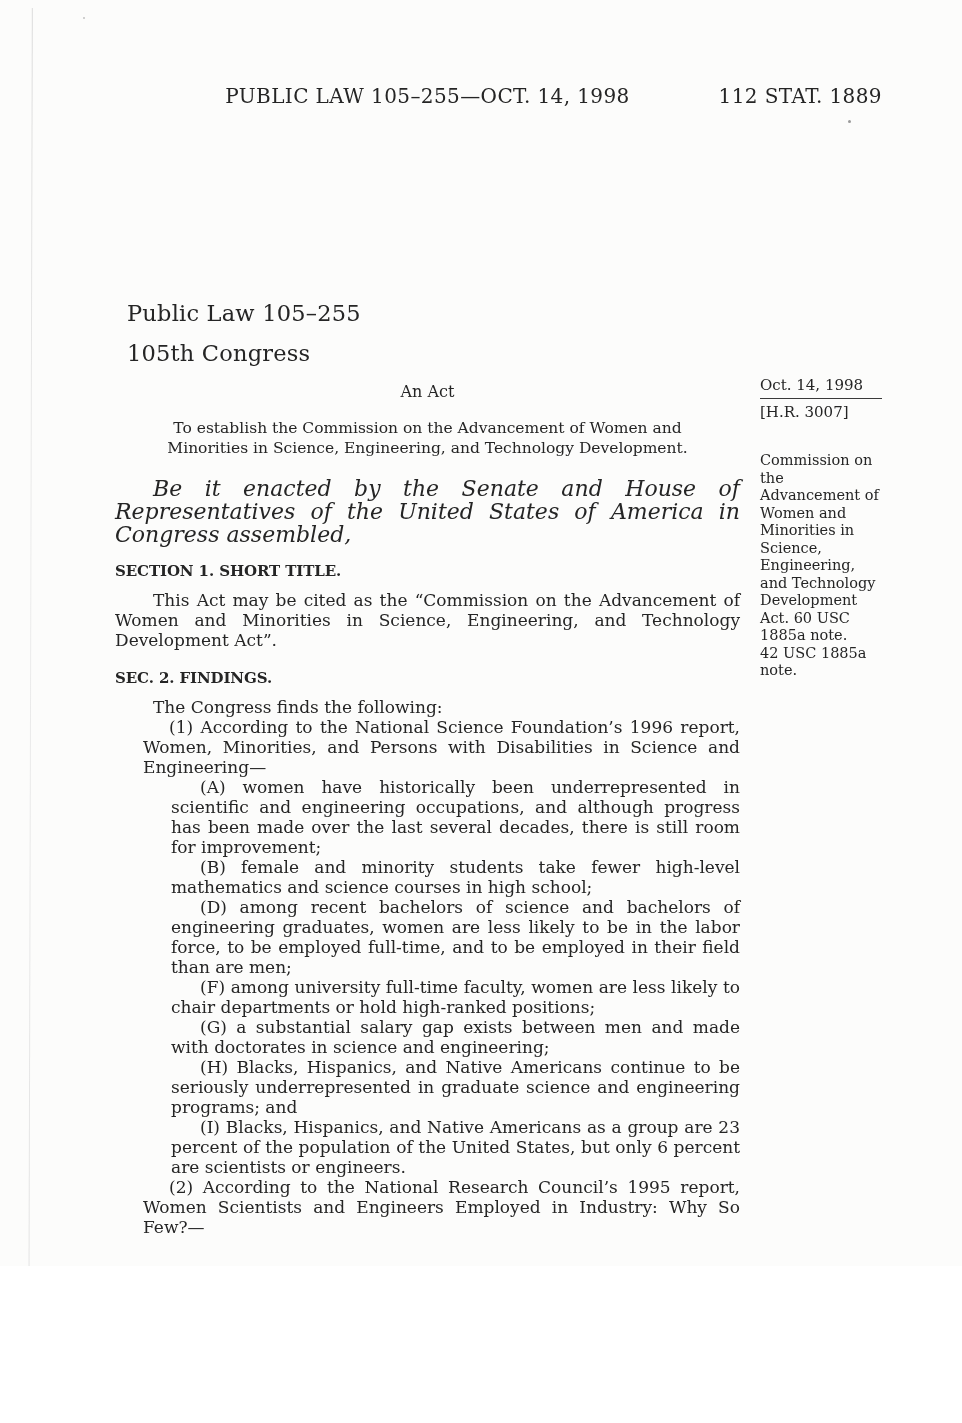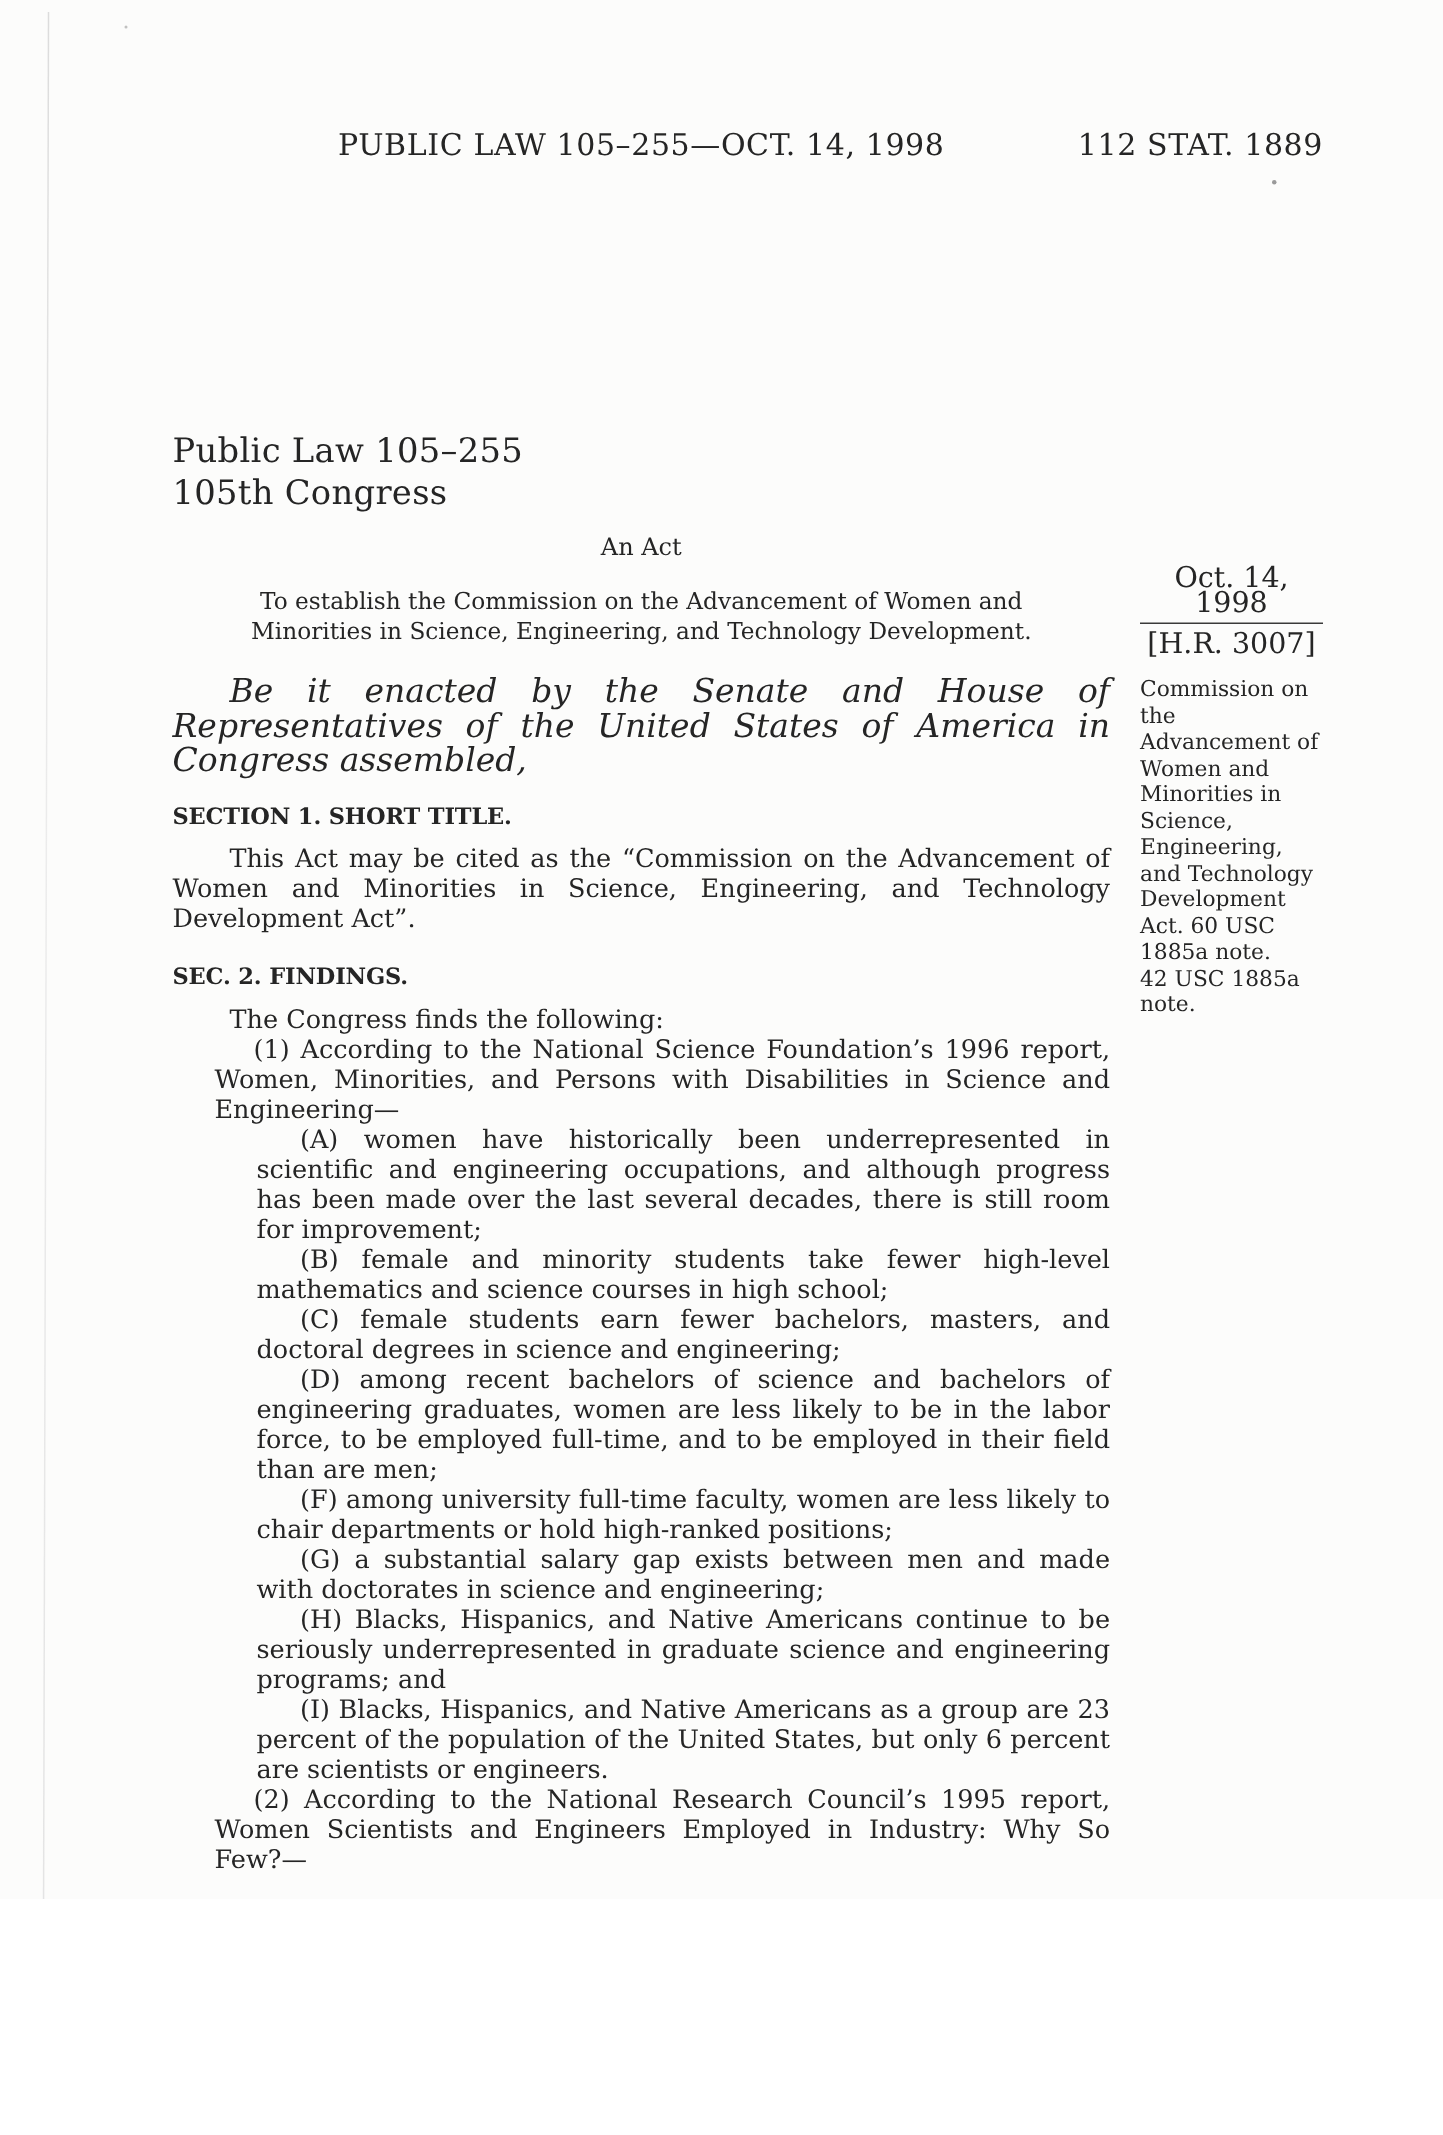--- a/index.html
+++ b/index.html
@@ -33,21 +33,21 @@
     position: absolute; top: 84px; right: 80px;
     font-size: 20px; letter-spacing: 0.4px; white-space: nowrap;
   }
 
   
   .body-col {
     position: absolute; left: 115px; top: 287px; width: 625px;
   }
   .law-number, .congress {
     font-size: 22.5px; line-height: 28px; font-weight: normal;
-    margin: 0; letter-spacing: 0.2px;
+    margin: 12px; letter-spacing: 0.2px;
   }
   .an-act {
     font-size: 16px; font-weight: normal; text-align: center;
     margin: 9px 0 0 0; line-height: 26px;
   }
   .preamble {
     width: 584px; margin: 13px auto 0 auto;
     font-size: 15.5px; line-height: 20px; text-align: center;
   }
   .enacting {
@@ -72,21 +72,21 @@
     margin: 0 0 0 28px; text-indent: 26px;
   }
   .sub-para {
     font-size: 17px; line-height: 20px; text-align: justify;
     margin: 0 0 0 56px; text-indent: 29px;
   }
 
   
   .date-block {
     position: absolute; left: 760px; top: 377px; width: 122px;
-    text-align: center; font-size: 19px; line-height: 17px;
+    text-align: left; font-size: 15px; line-height: 17px;
   }
   .date-line { padding-bottom: 4px; border-bottom: 1.2px solid #3a3a3a; }
   .bill-line { padding-top: 5px; }
   .notes-block {
     position: absolute; left: 760px; top: 452px; width: 122px;
     font-size: 14.5px; line-height: 17.5px;
   }
   .notes-block p { margin: 0; }
 </style>
 </head>
@@ -112,21 +112,20 @@
     <h4 class="sec-heading">SECTION 1. SHORT TITLE.</h4>
     <p class="body-para">This Act may be cited as the “Commission on the Advancement of Women and Minorities in Science, Engineering, and Technology Development Act”.</p>
 
     <h4 class="sec-heading second">SEC. 2. FINDINGS.</h4>
     <p class="intro-para">The Congress finds the following:</p>
 
     <p class="num-para">(1) According to the National Science Foundation’s 1996 report, Women, Minorities, and Persons with Disabilities in Science and Engineering—</p>
 
     <p class="sub-para">(A) women have historically been underrepresented in scientific and engineering occupations, and although progress has been made over the last several decades, there is still room for improvement;</p>
     <p class="sub-para">(B) female and minority students take fewer high-level mathematics and science courses in high school;</p>
-    <p class="sub-para">(C) female students earn fewer bachelors, masters, and doctoral degrees in science and engineering;</p>
     <p class="sub-para">(D) among recent bachelors of science and bachelors of engineering graduates, women are less likely to be in the labor force, to be employed full-time, and to be employed in their field than are men;</p>
     <p class="sub-para">(F) among university full-time faculty, women are less likely to chair departments or hold high-ranked positions;</p>
     <p class="sub-para">(G) a substantial salary gap exists between men and made with doctorates in science and engineering;</p>
     <p class="sub-para">(H) Blacks, Hispanics, and Native Americans continue to be seriously underrepresented in graduate science and engineering programs; and</p>
     <p class="sub-para">(I) Blacks, Hispanics, and Native Americans as a group are 23 percent of the population of the United States, but only 6 percent are scientists or engineers.</p>
 
     <p class="num-para">(2) According to the National Research Council’s 1995 report, Women Scientists and Engineers Employed in Industry: Why So Few?—</p>
   </div>
 
   <div class="date-block">

